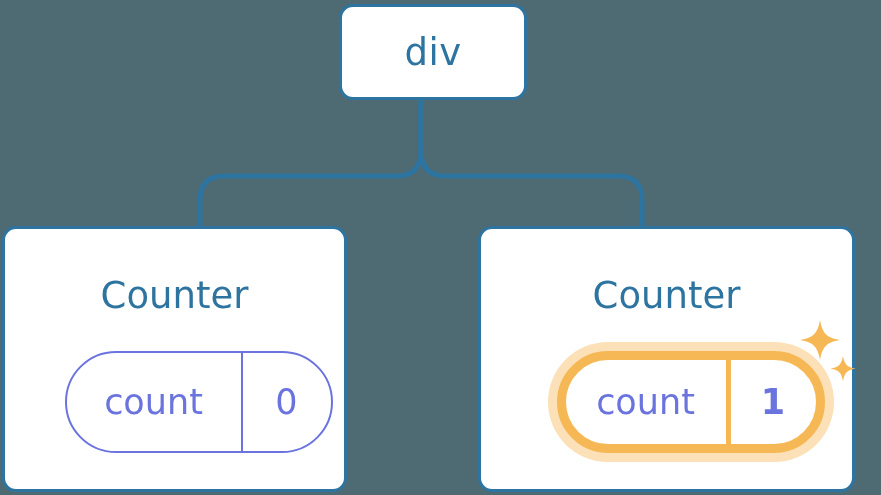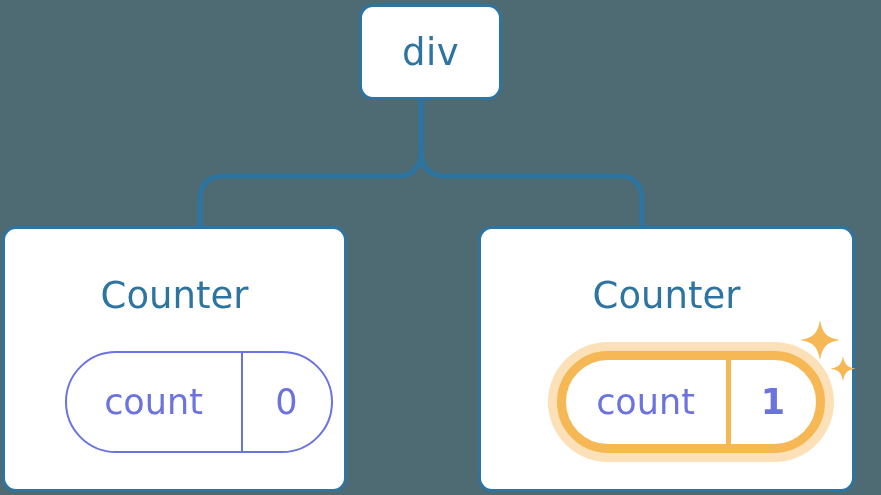--- a/index.html
+++ b/index.html
@@ -25,31 +25,30 @@
     width: 881px;
     height: 495px;
     pointer-events: none;
   }
 
   
   .node-root {
     position: absolute;
     left: 339px;
     top: 4px;
-    width: 143px;
+    width: 188px;
     height: 96px;
     box-sizing: border-box;
     background: #ffffff;
     border: 3px solid #2e74a0;
     border-radius: 14px;
     display: flex;
     align-items: center;
     justify-content: center;
     z-index: 3;
-    margin-left: 20px;
   }
   .node-root-label {
     font-size: 37px;
     color: #2e74a0;
     letter-spacing: 0.5px;
     line-height: 1;
   }
 
   
   .card {

